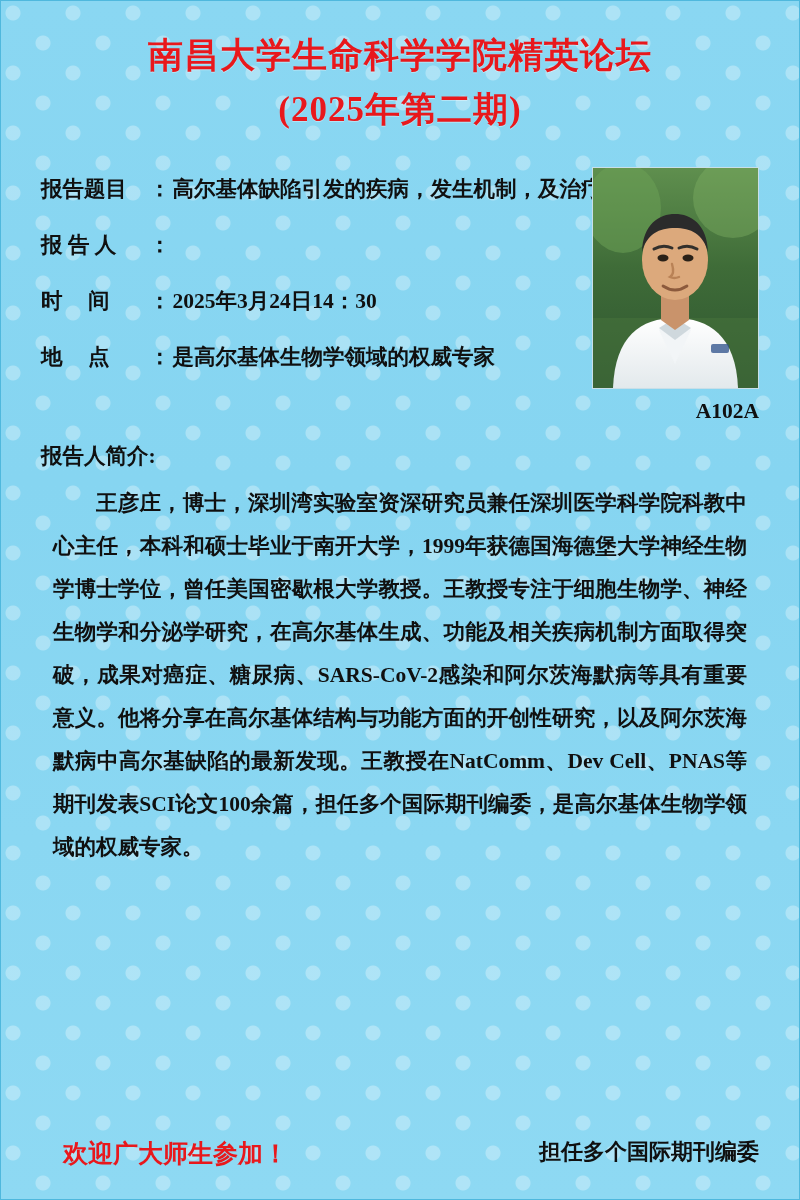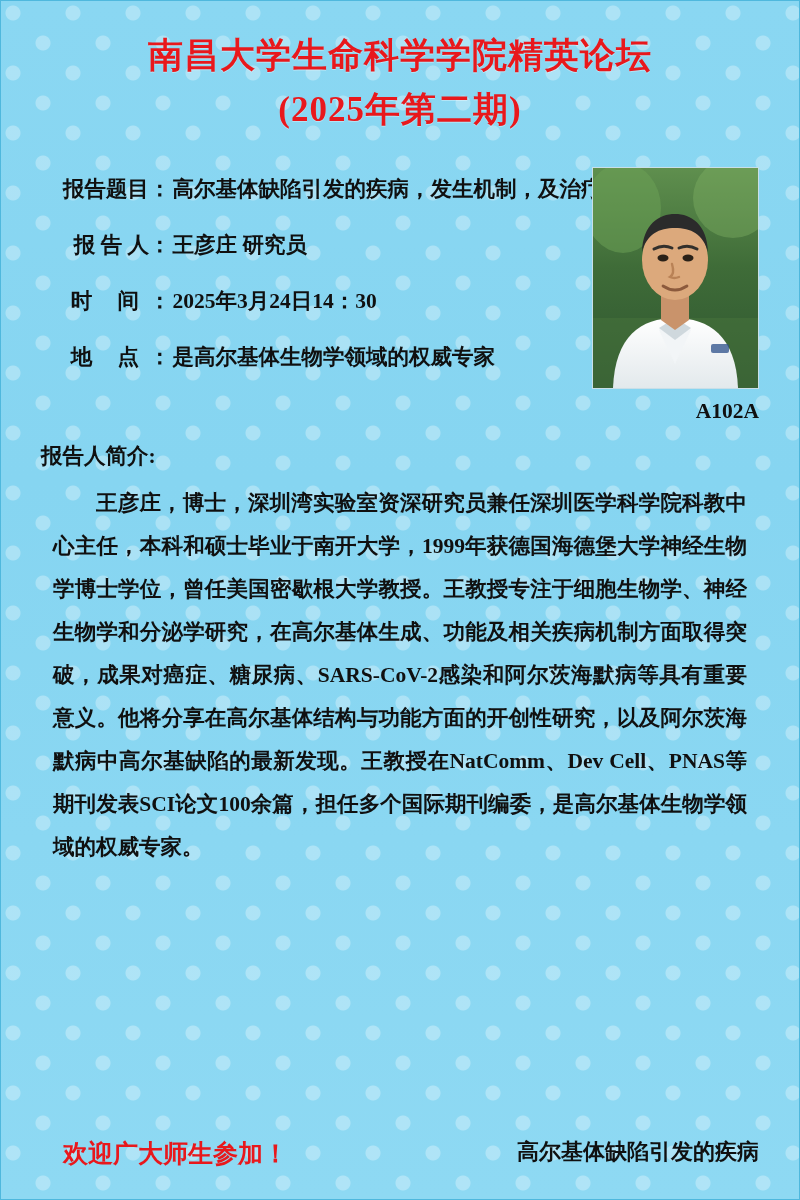--- a/index.html
+++ b/index.html
@@ -55,21 +55,20 @@
     align-items: baseline;
     font-size: 21.5px;
     line-height: 56px;
     color: #101010;
     font-weight: bold;
     white-space: nowrap;
   }
   .meta-label {
     display: inline-block;
     min-width: 108px;
-    text-align: right;
   }
   .meta-label.spaced {
     letter-spacing: 10px;
   }
   .meta-colon {
     margin-right: 2px;
   }
   .meta-value {
     font-weight: bold;
   }
@@ -189,21 +188,20 @@
 
       <div class="meta-row">
         <span class="meta-label">报告题目</span>
         <span class="meta-colon">：</span>
         <span class="meta-value">高尔基体缺陷引发的疾病，发生机制，及治疗策略</span>
       </div>
 
       <div class="meta-row">
         <span class="meta-label">报 告 人</span>
         <span class="meta-colon">：</span>
-        <span class="meta-value">王彦庄 研究员</span>
       </div>
 
       <div class="meta-row">
         <span class="meta-label spaced">时    间</span>
         <span class="meta-colon">：</span>
         <span class="meta-value">2025年3月24日14：30</span>
       </div>
 
       <div class="meta-row">
         <span class="meta-label spaced">地    点</span>
@@ -216,18 +214,18 @@
       </div>
 
     </div>
 
     <div class="bio-head">报告人简介:</div>
     <p class="bio-body">王彦庄，博士，深圳湾实验室资深研究员兼任深圳医学科学院科教中心主任，本科和硕士毕业于南开大学，1999年获德国海德堡大学神经生物学博士学位，曾任美国密歇根大学教授。王教授专注于细胞生物学、神经生物学和分泌学研究，在高尔基体生成、功能及相关疾病机制方面取得突破，成果对癌症、糖尿病、SARS-CoV-2感染和阿尔茨海默病等具有重要意义。他将分享在高尔基体结构与功能方面的开创性研究，以及阿尔茨海默病中高尔基缺陷的最新发现。王教授在NatComm、Dev Cell、PNAS等期刊发表SCI论文100余篇，担任多个国际期刊编委，是高尔基体生物学领域的权威专家。</p>
 
     <div class="footer">
       <div class="welcome">欢迎广大师生参加！</div>
       <div class="sign">
-        <span>高尔基体缺陷引发的疾病</span>
+        <span>担任多个国际期刊编委</span>
       </div>
     </div>
 
   </div>
 </div>
 
 </body></html>

